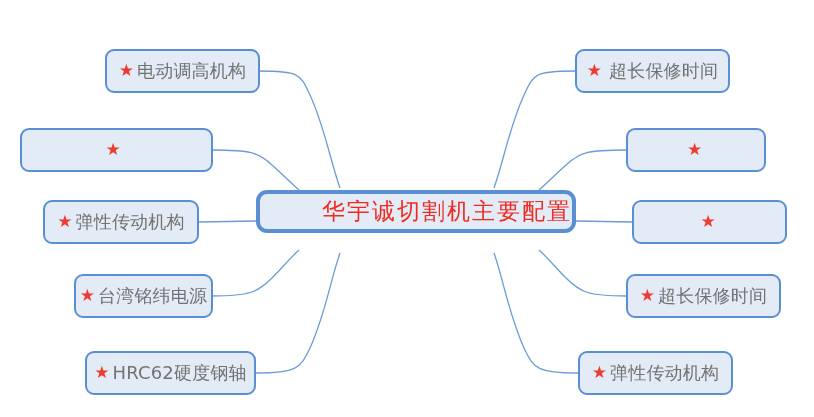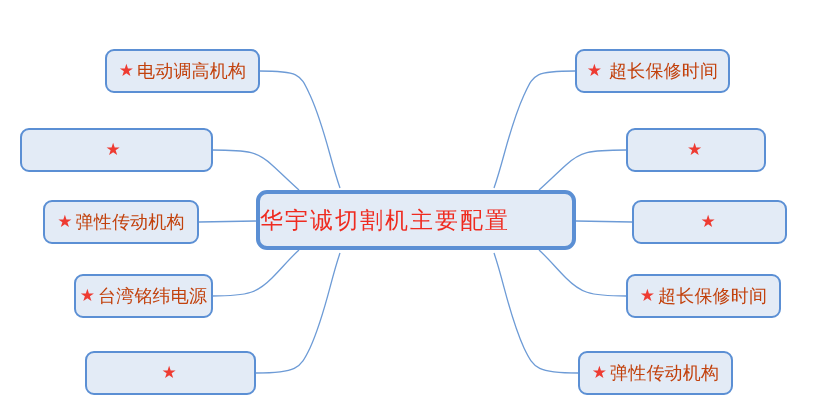--- a/index.html
+++ b/index.html
@@ -36,36 +36,36 @@
   }
   .node .star {
     color: #ee3b32;
     font-size: 17px;
     line-height: 1;
     margin-right: 3px;
     display: inline-block;
     transform: translateY(-1px);
   }
   .node .lbl {
-    color: #c2410c;
+    color: #737373;
     font-size: 18px;
     letter-spacing: 0.2px;
   }
   .node.gap .star { margin-right: 7px; }
 
   #center-node {
     position: absolute;
     left: 256px;
     top: 190px;
     width: 320px;
-    height: 60px;
+    height: 43px;
     box-sizing: border-box;
     display: flex;
     align-items: center;
-    justify-content: flex-start;
+    justify-content: flex-end;
     background: #e3ebf6;
     border: 4px solid #5b8fd4;
     border-radius: 11px;
     white-space: nowrap;
   }
   #center-node .clbl {
     color: #ef2b20;
     font-size: 23px;
     font-family: "DejaVu Serif", "Liberation Serif", serif;
     letter-spacing: 2px;
@@ -112,20 +112,21 @@
     <span class="lbl">弹性传动机构</span>
   </div>
 
   <div class="node" style="left:74px; top:274px; width:139px; height:44px;">
     <span class="star">★</span>
     <span class="lbl">台湾铭纬电源</span>
   </div>
 
   <div class="node" style="left:85px; top:351px; width:171px; height:44px;">
     <span class="star">★</span>
+    <span class="lbl">HRC62硬度钢轴</span>
   </div>
 
   <div class="node gap" style="left:575px; top:49px; width:155px; height:44px;">
     <span class="star">★</span>
     <span class="lbl">超长保修时间</span>
   </div>
 
   <div class="node" style="left:626px; top:128px; width:140px; height:44px;">
     <span class="star">★</span>
   </div>

